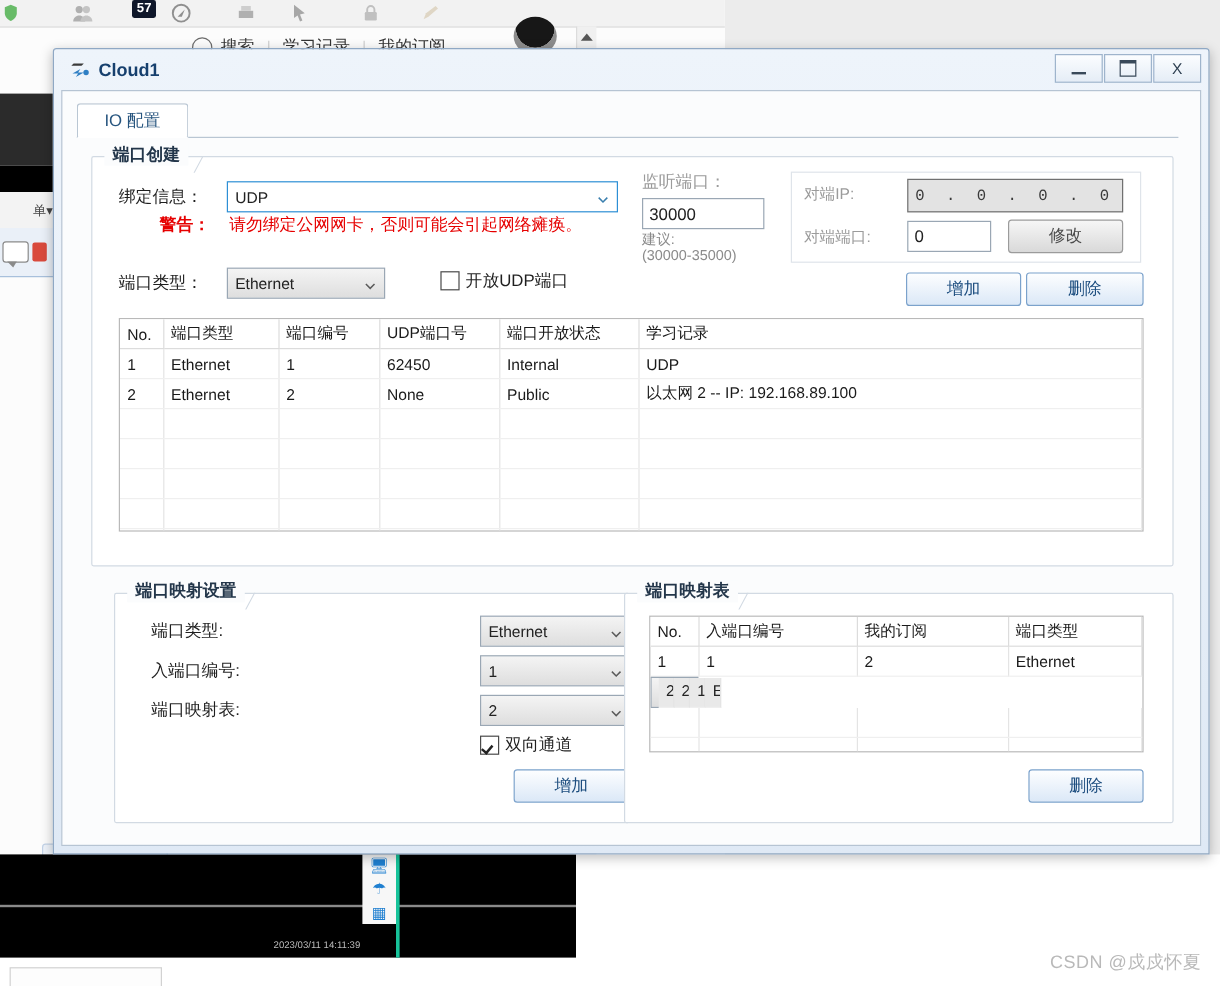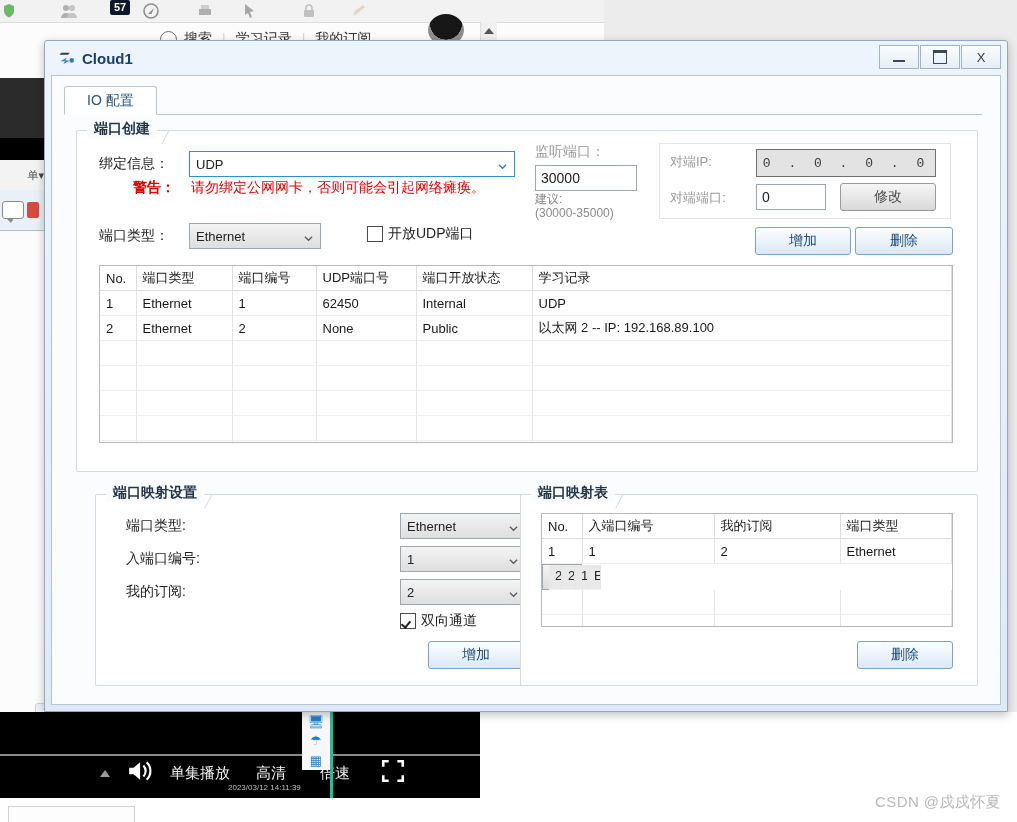--- a/index.html
+++ b/index.html
@@ -181,39 +181,21 @@
   </div>
   <div class="bg-tool3">
     <span class="bg-chatico"></span>
     <span class="bg-redico"></span>
   </div>
 
   <div class="bg-tag">​</div>
 
   <div class="bg-video">
     <div class="bg-vidline"></div>
-    <div class="bg-vctrls">
-      <span style="margin-left:100px" class="bg-caret"></span>
-      <span style="margin-left:14px">
-        <svg viewBox="0 0 26 22" width="30" height="24">
-            <path d="M4 8h4l6-5v16l-6-5H4z" fill="#fff"></path>
-            <path d="M17 6a7 7 0 010 10" fill="none" stroke="#fff" stroke-width="2"></path>
-            <path d="M20 3a11 11 0 010 16" fill="none" stroke="#fff" stroke-width="2"></path>
-          </svg>
-      </span>
-      <span class="lab" style="margin-left:16px">单集播放</span>
-      <span class="lab" style="margin-left:26px">高清</span>
-      <span class="lab" style="margin-left:34px">倍速</span>
-      <span style="margin-left:30px">
-        <svg viewBox="0 0 24 24" width="26" height="26">
-          <path d="M3 8V3h5M21 8V3h-5M3 16v5h5M21 16v5h-5" fill="none" stroke="#fff" stroke-width="2.4"></path>
-        </svg>
-      </span>
-    </div>
-    <div class="bg-ts">2023/03/12 14:11:39</div>
+    <div class="bg-ts">2023/03/11 14:11:39</div>
   </div>
   <div class="bg-vrail">
     <span>🖥</span>
     <span>☂</span>
     <span>▦</span>
   </div>
   <div class="bg-vgreen"></div>
   <div class="bg-botbox"></div>
   <div class="watermark">CSDN @戍戍怀夏</div>
 </div>
@@ -400,21 +382,21 @@
       <span class="lbl" style="position:absolute;left:30px;top:55px;">入端口编号:</span>
       <div class="sel" style="position:absolute;left:304px;top:51px;width:112px;">
         <span>1</span>
         <span class="chev">
           <svg viewBox="0 0 10 10" width="9" height="9">
               <path d="M1 3l4 4 4-4" fill="none" stroke="#5b5b5b" stroke-width="1.4"></path>
             </svg>
         </span>
       </div>
 
-      <span class="lbl" style="position:absolute;left:30px;top:88px;">我的订阅:</span>
+      <span class="lbl" style="position:absolute;left:30px;top:88px;">端口映射表:</span>
       <div class="sel" style="position:absolute;left:304px;top:84px;width:112px;">
         <span>2</span>
         <span class="chev">
           <svg viewBox="0 0 10 10" width="9" height="9">
               <path d="M1 3l4 4 4-4" fill="none" stroke="#5b5b5b" stroke-width="1.4"></path>
             </svg>
         </span>
       </div>
 
       <div class="cbrow" style="position:absolute;left:304px;top:117px;">

